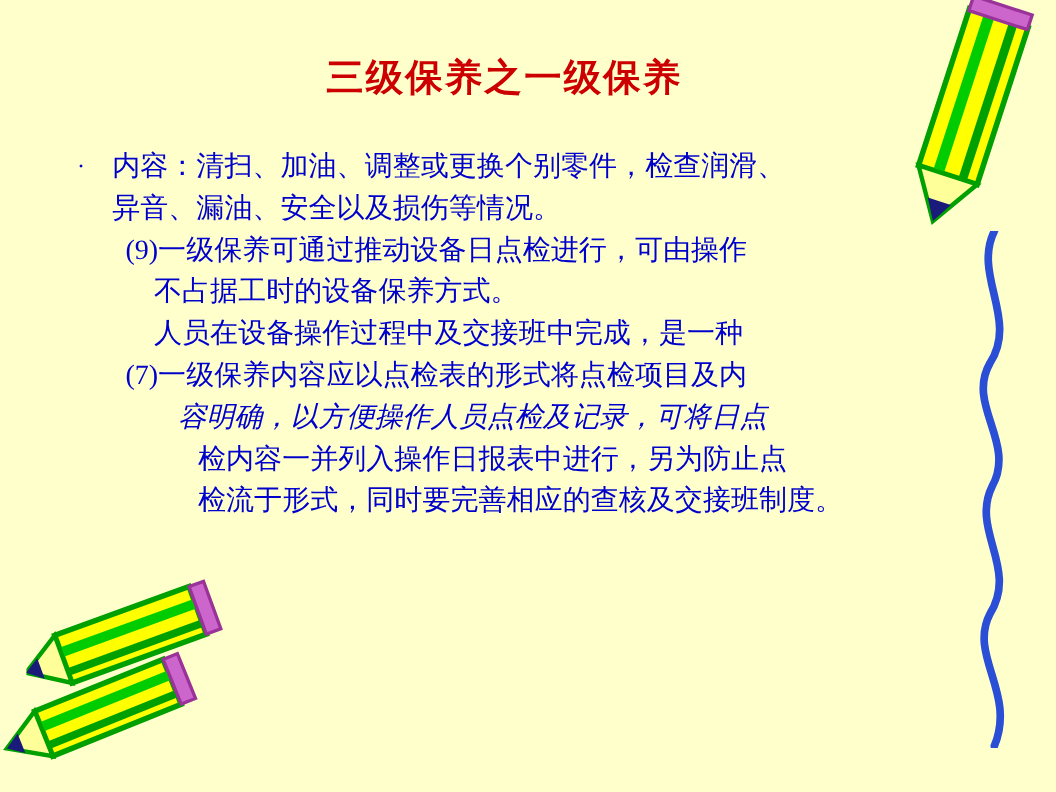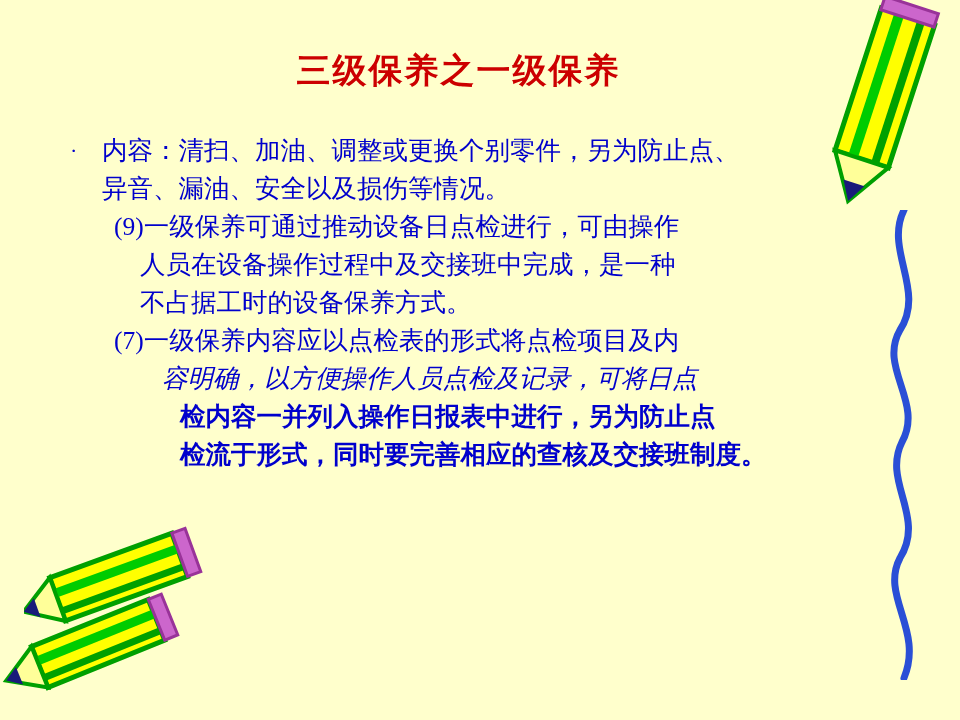--- a/index.html
+++ b/index.html
@@ -58,21 +58,21 @@
     font-size: 22px;
     line-height: 38px;
     color: #0000cc;
   }
   .line {
     white-space: pre;
   }
   .indent1 { padding-left: 52px; }
   .indent2 { padding-left: 78px; }
   .indent3 { padding-left: 100px; font-style: italic; }
-  .indent4 { padding-left: 118px; font-weight: bold; }
+  .indent4 { padding-left: 118px; }
   .indent5 { padding-left: 64px; }
   .indent6 { padding-left: 112px; }
 
   
   .deco {
     position: absolute;
     pointer-events: none;
   }
   .pencil-tr { top: -6px; right: 6px; }
   .pencil-bl1 { left: 24px; bottom: 82px; }
@@ -120,27 +120,27 @@
       <rect x="34" y="66" width="126" height="7" fill="#00a000"></rect>
       <polygon points="34,36 34,80 -2,58" fill="#ffff99" stroke="#00a000" stroke-width="4"></polygon>
       <polygon points="12,49 12,68 -2,58" fill="#1a1a7a"></polygon>
       <rect x="160" y="36" width="14" height="44" fill="#cc66cc" stroke="#993399" stroke-width="3"></rect>
     </g>
   </svg>
 
   <div class="body-block">
     <div class="bullet-line">
       <span class="bullet-dot">·</span>
-      <span class="line">内容：清扫、加油、调整或更换个别零件，另为防止点、</span>
+      <span class="line">内容：清扫、加油、调整或更换个别零件，检查润滑、</span>
     </div>
     <div class="bullet-line">
       <span class="line">异音、漏油、安全以及损伤等情况。</span>
     </div>
     <div class="line indent1">(9)一级保养可通过推动设备日点检进行，可由操作</div>
+    <div class="line indent2">不占据工时的设备保养方式。</div>
     <div class="line indent2">人员在设备操作过程中及交接班中完成，是一种</div>
-    <div class="line indent2">不占据工时的设备保养方式。</div>
     <div class="line indent1">(7)一级保养内容应以点检表的形式将点检项目及内</div>
     <div class="line indent3">容明确，以方便操作人员点检及记录，可将日点</div>
     <div class="line indent4">检内容一并列入操作日报表中进行，另为防止点</div>
     <div class="line indent4">检流于形式，同时要完善相应的查核及交接班制度。</div>
   </div>
 
 </div>
 
 </body></html>

